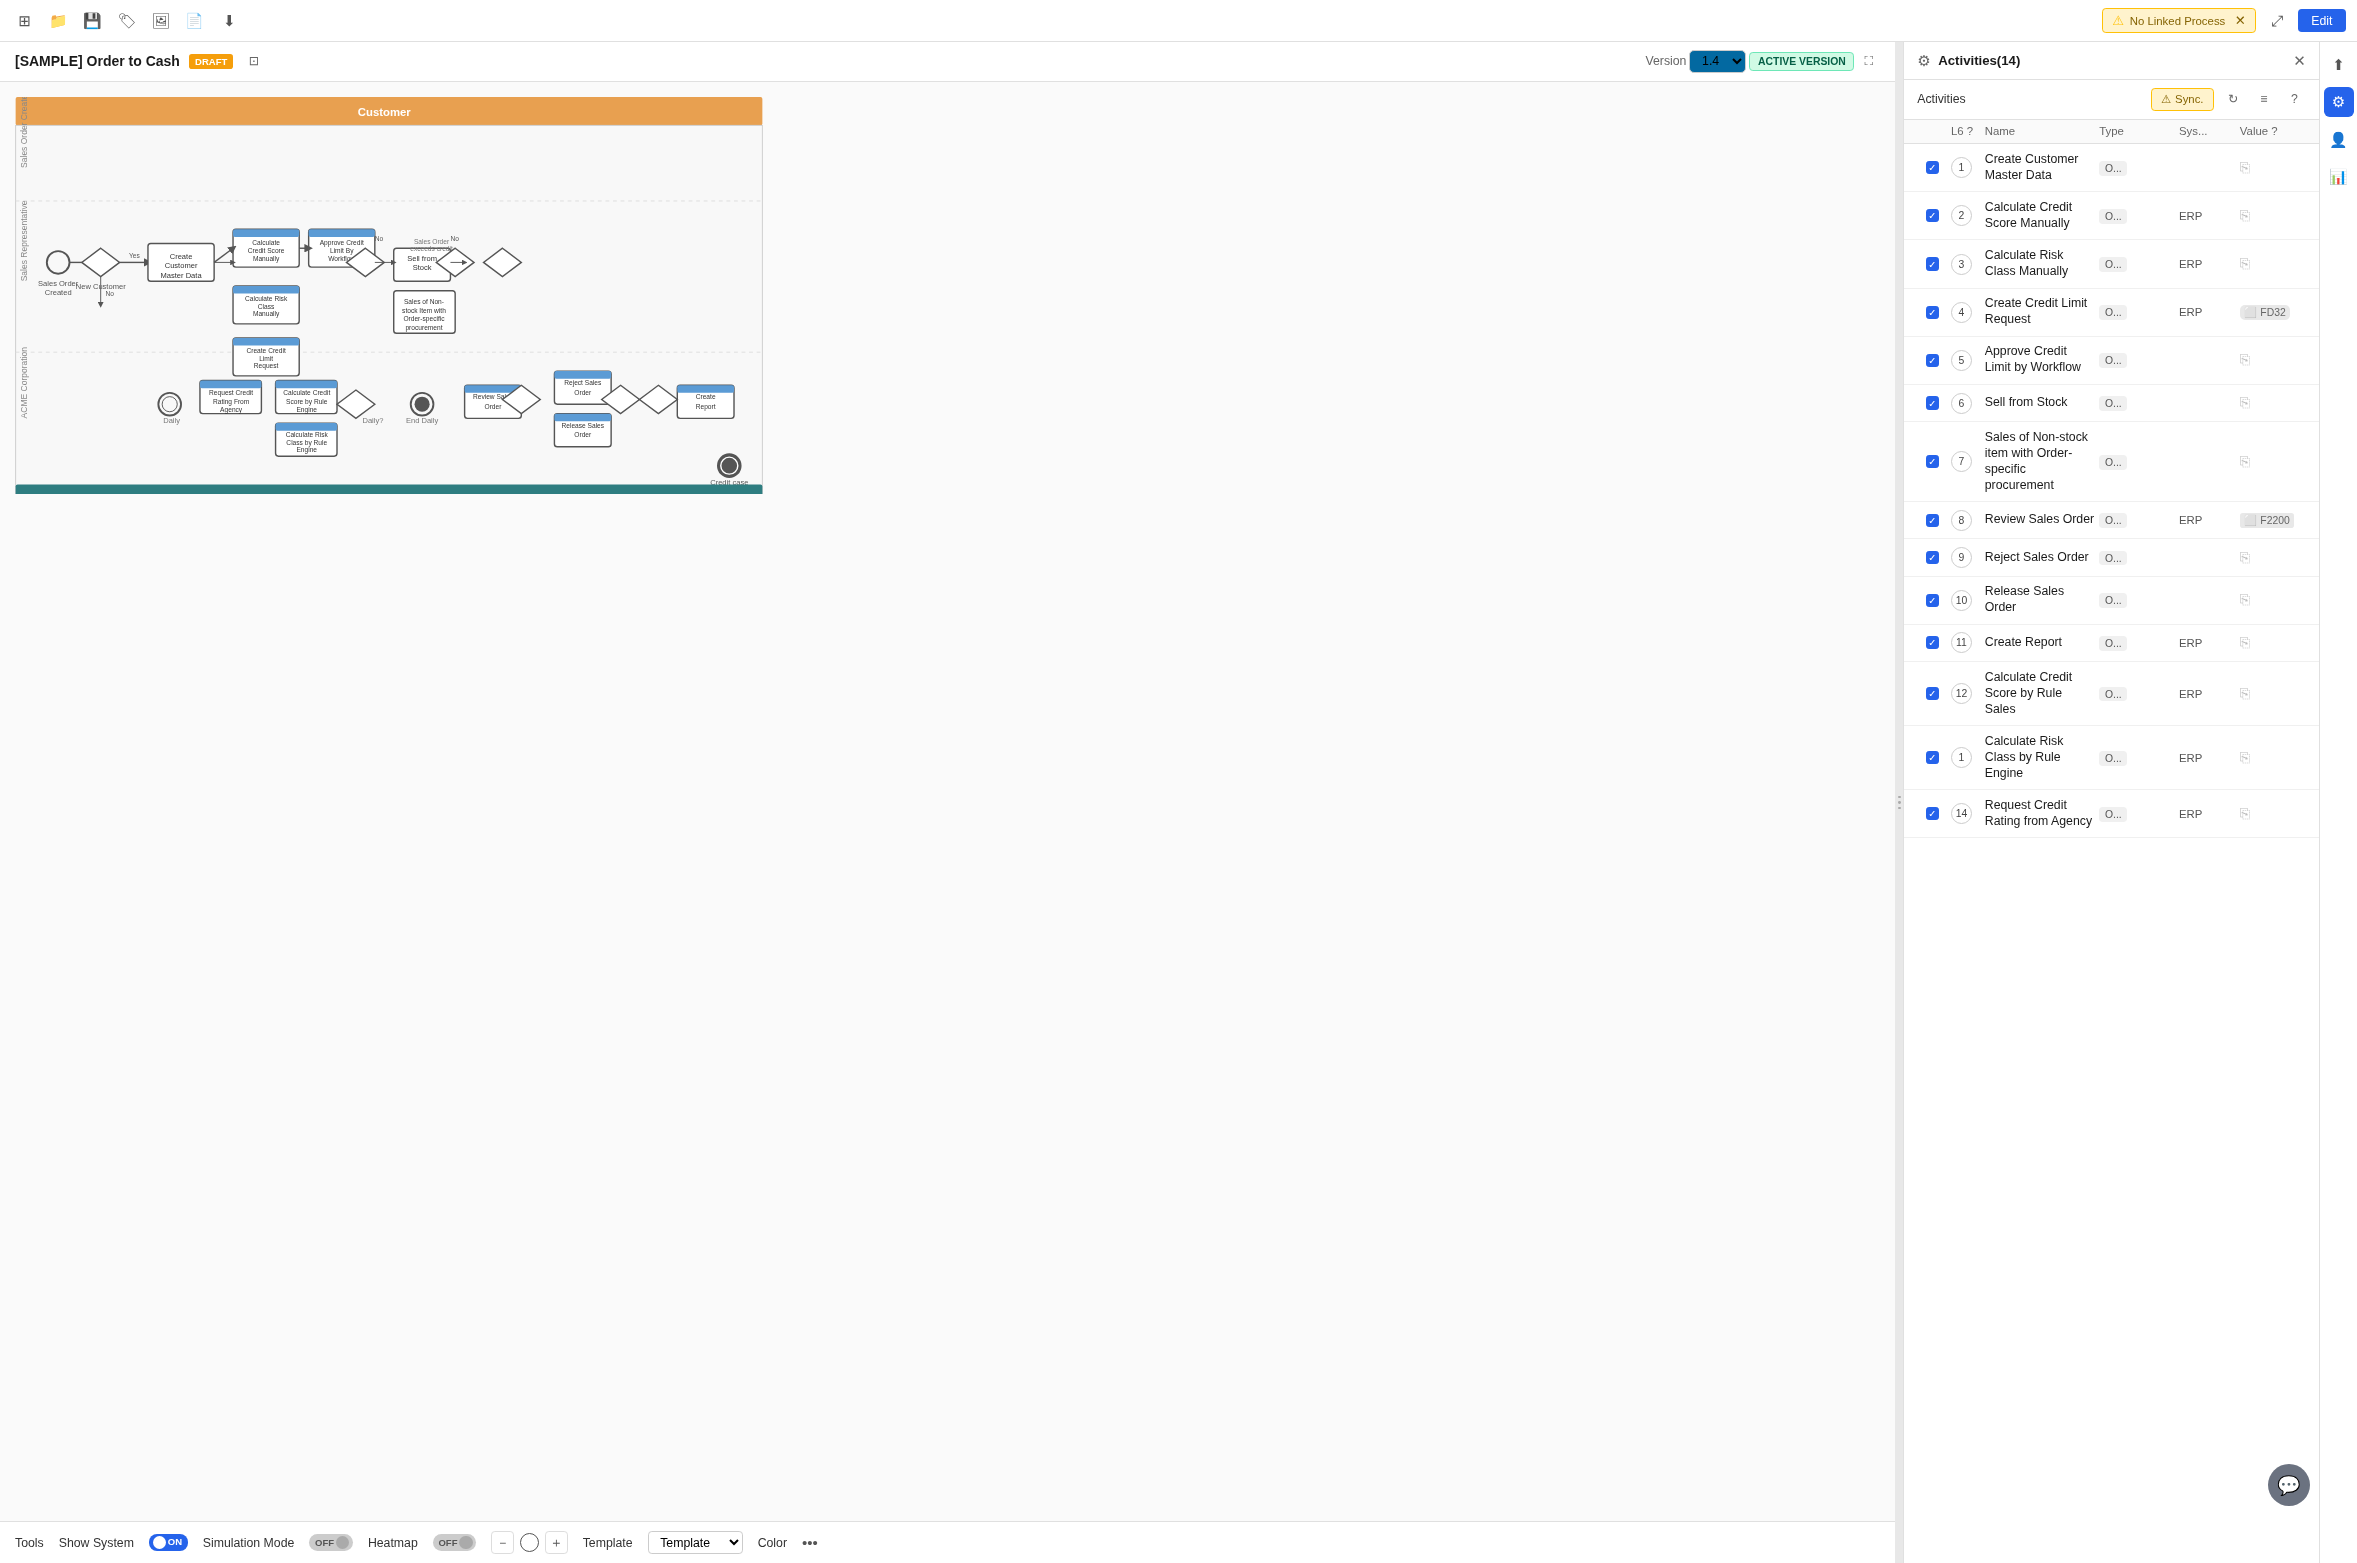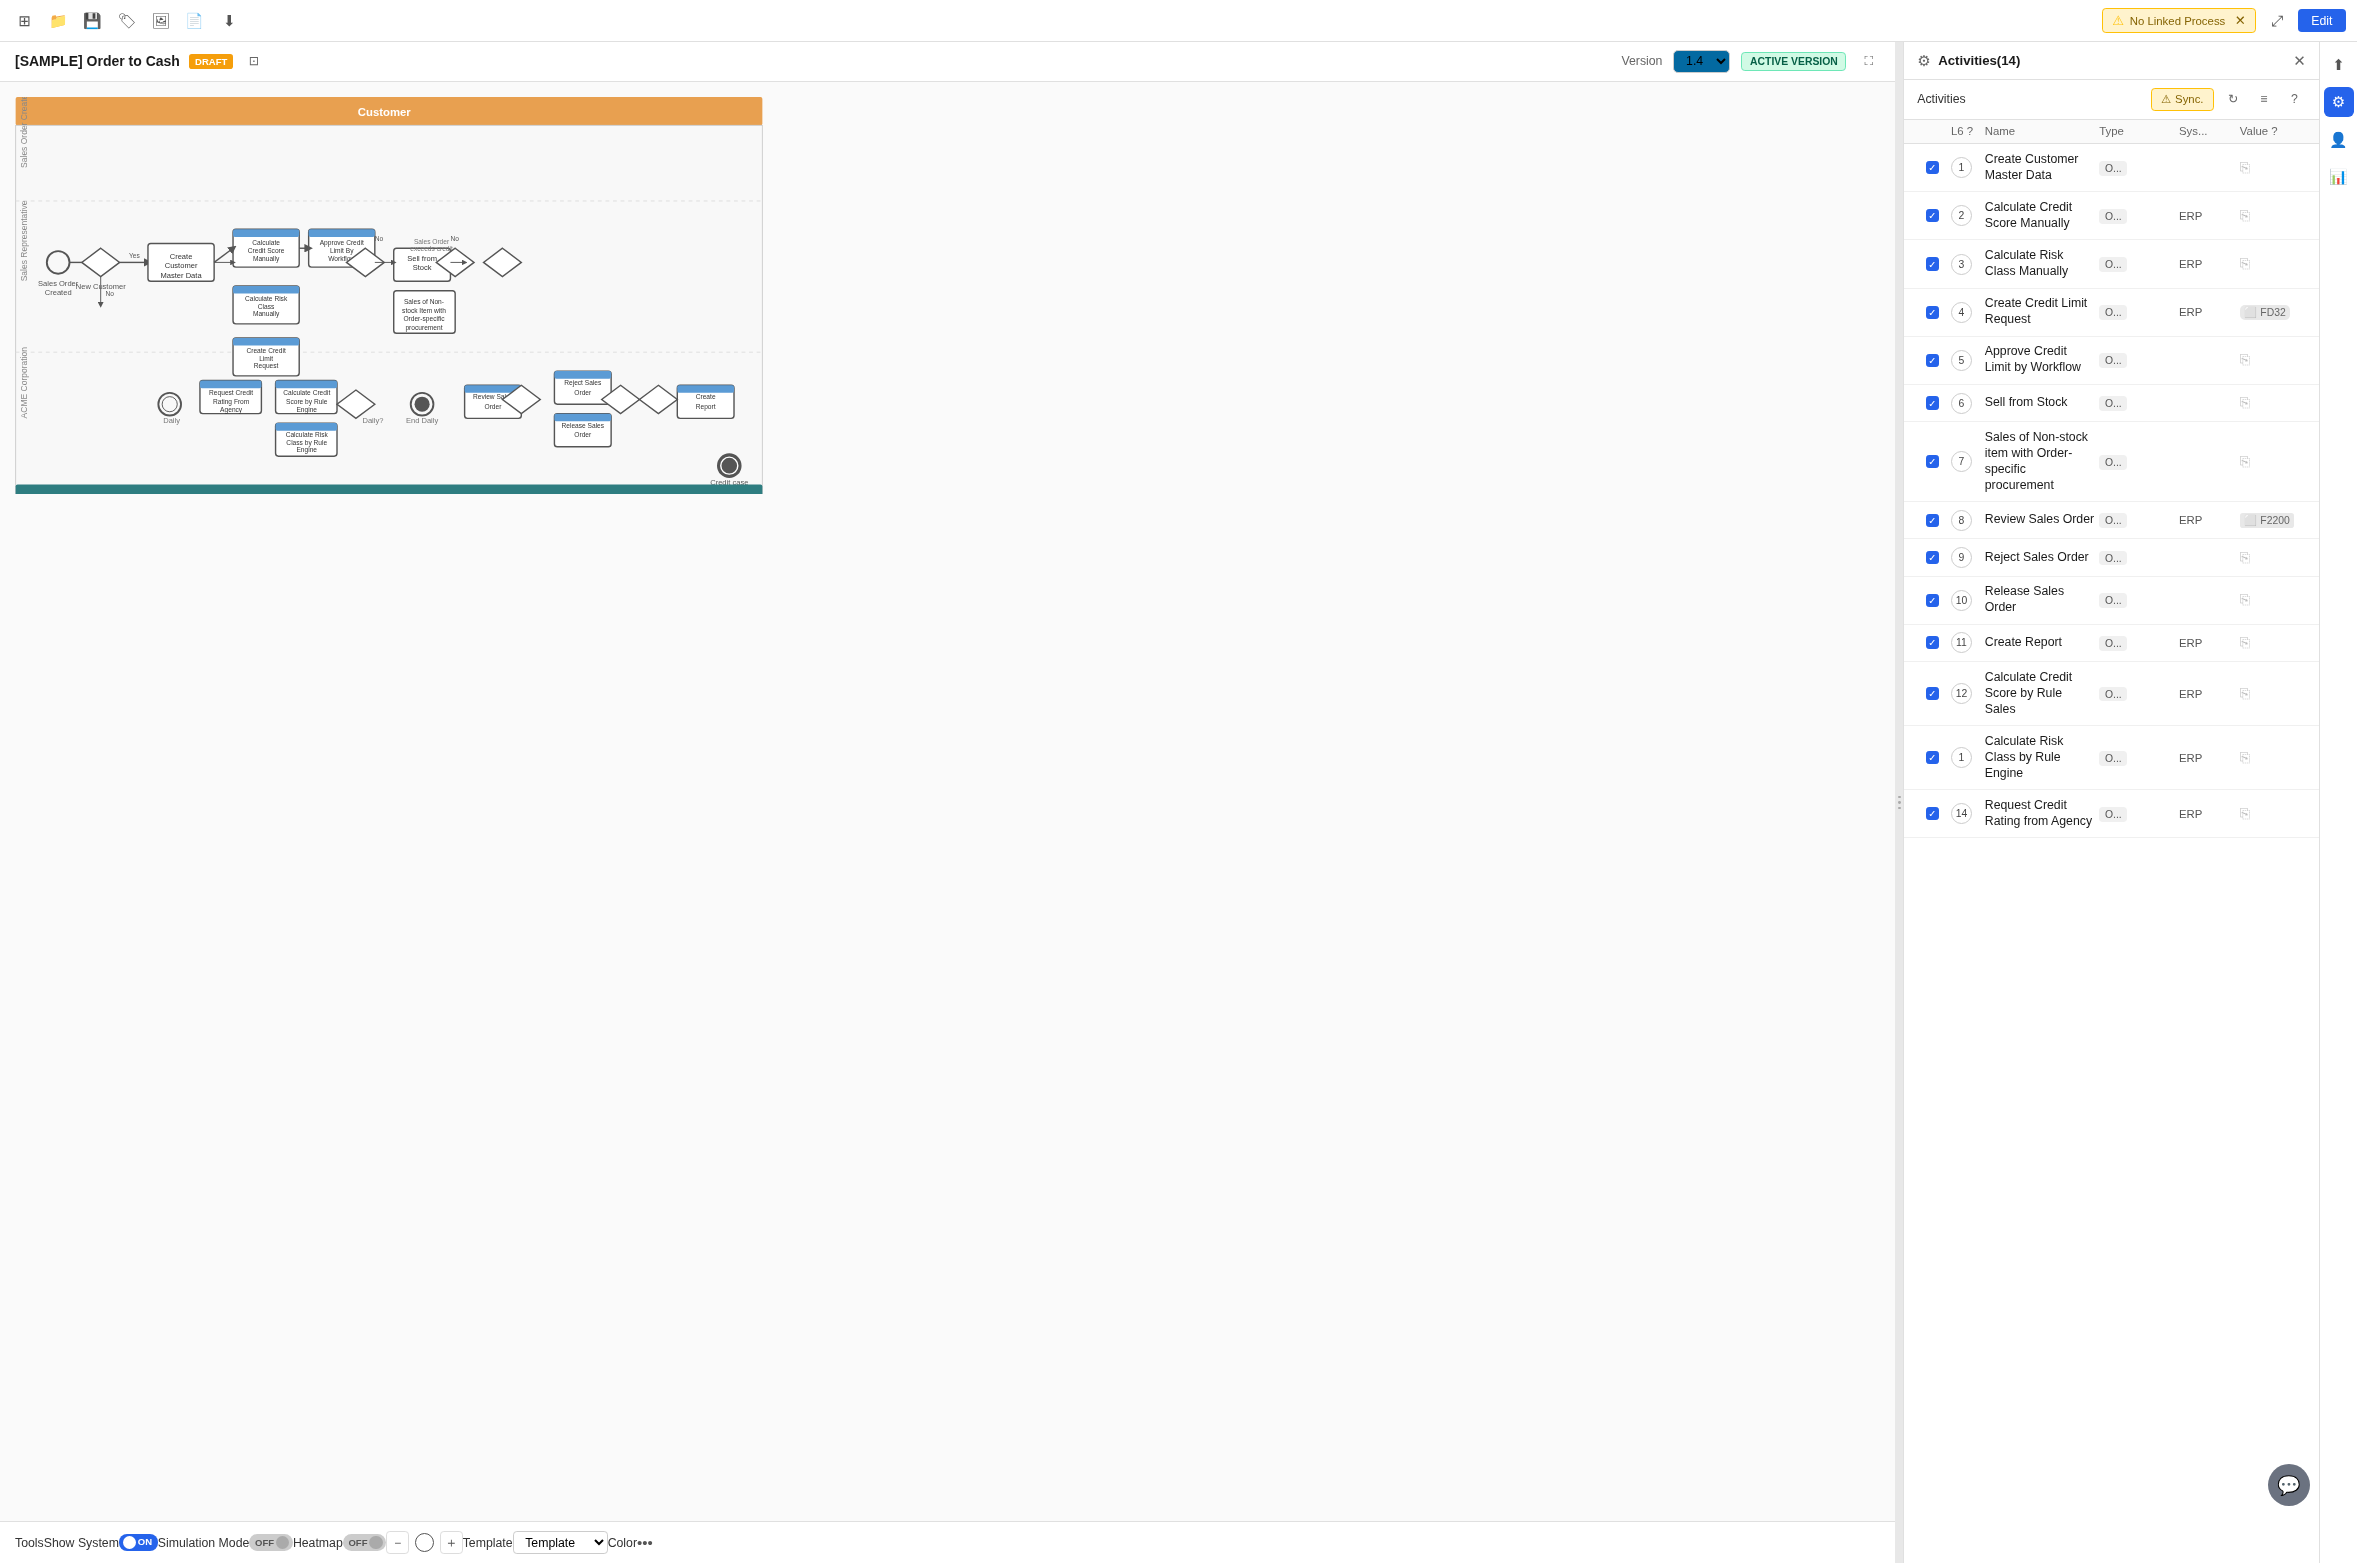--- a/index.html
+++ b/index.html
@@ -32,40 +32,40 @@
 
     .diagram-header {
       display: flex; align-items: center; padding: 7.6px 15px; border-bottom: 0.9px solid #e0e0e0; gap: 9.5px;
     }
     .diagram-title { font-size: 14px; font-weight: 600; color: #1a1a1a; }
     .draft-badge {
       background: #f59e0b; color: #fff; font-size: 9.5px; font-weight: 700;
       padding: 1.9px 5.7px; border-radius: 2.8px;
     }
     .diagram-icon-btn { width: 23px; height: 23px; display: flex; align-items: center; justify-content: center; cursor: pointer; color: #666; }
-    .version-area { margin-left: auto; display: flex; align-items: center; gap: 11px; }
+    .version-area { margin-left: auto; display: flex; align-items: center; gap: 3px; }
     .version-label { color: #666; font-size: 12.3px; }
     .version-select {
       border: 0.9px solid #ccc; border-radius: 5px; padding: 2.8px 7.6px; font-size: 12.3px;
       background: #0369a1; cursor: pointer; min-width: 57px;
     }
     .active-version-badge {
       background: #d1fae5; color: #065f46; border: 0.9px solid #6ee7b7;
       font-size: 10.4px; font-weight: 600; padding: 2.8px 7.6px; border-radius: 3.8px;
     }
     .maximize-btn { width: 23px; height: 23px; display: flex; align-items: center; justify-content: center; cursor: pointer; color: #666; }
 
     
     .diagram-canvas { flex: 1; overflow: auto; position: relative; background: #fafafa; }
     .diagram-svg-container { padding: 15px; }
 
     
     .bottom-toolbar {
       display: flex; align-items: center; height: 42px; background: #fff;
-      border-top: 0.9px solid #e0e0e0; padding: 0 15px; 
+      border-top: 0.9px solid #e0e0e0; padding: 0 15px; gap: 15px;
     }
     .bottom-label { font-size: 12.3px; color: #333; font-weight: 500; }
     .toggle-on-wrap { background: #2563eb; color: #fff; border-radius: 8px; padding: 1.9px 5.7px 1.9px 3.8px; font-size: 9.5px; font-weight: 700; cursor: pointer; min-width: 34px; display:flex; align-items:flex-start; justify-content:space-between; }
     .toggle-dot { width: 13.2px; height: 13.2px; background: #fff; border-radius: 50%; display:inline-block; }
     .toggle-off-wrap { background: #ccc; color: #555; border-radius: 9.5px; padding: 1.9px 3.8px 1.9px 5.7px; font-size: 9.5px; font-weight: 700; cursor: pointer; min-width: 34px; display:flex; align-items:center; justify-content:space-between; }
     .zoom-area { display: flex; align-items: center; gap: 5.7px; }
     .zoom-btn { width: 23px; height: 23px; display: flex; align-items: center; justify-content: center; cursor: pointer; color: #555; border: 0.9px solid #ddd; border-radius: 3.8px; font-size: 13.2px; }
     .zoom-circle { width: 19px; height: 19px; border: 1.9px solid #555; border-radius: 50%; display: flex; align-items: center; justify-content: center; cursor: pointer; }
     .template-select {
       border: 0.9px solid #ccc; border-radius: 3.8px; padding: 2.8px 7.6px; font-size: 12.3px;

